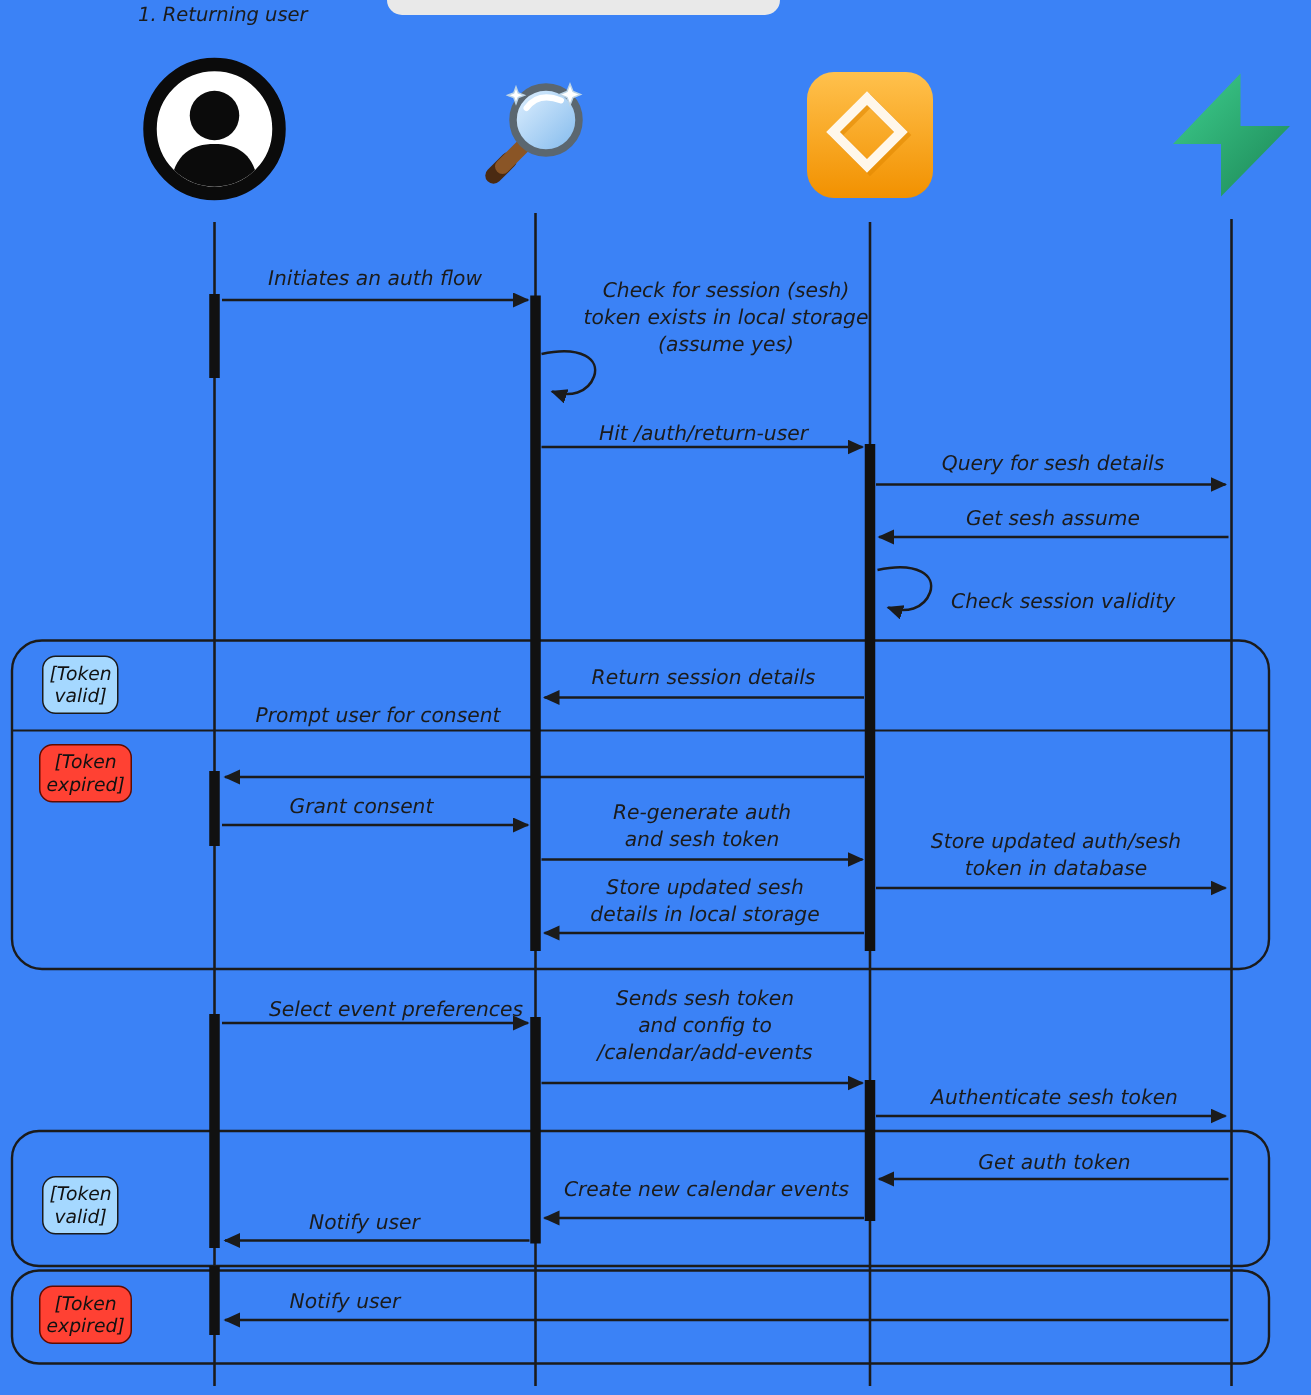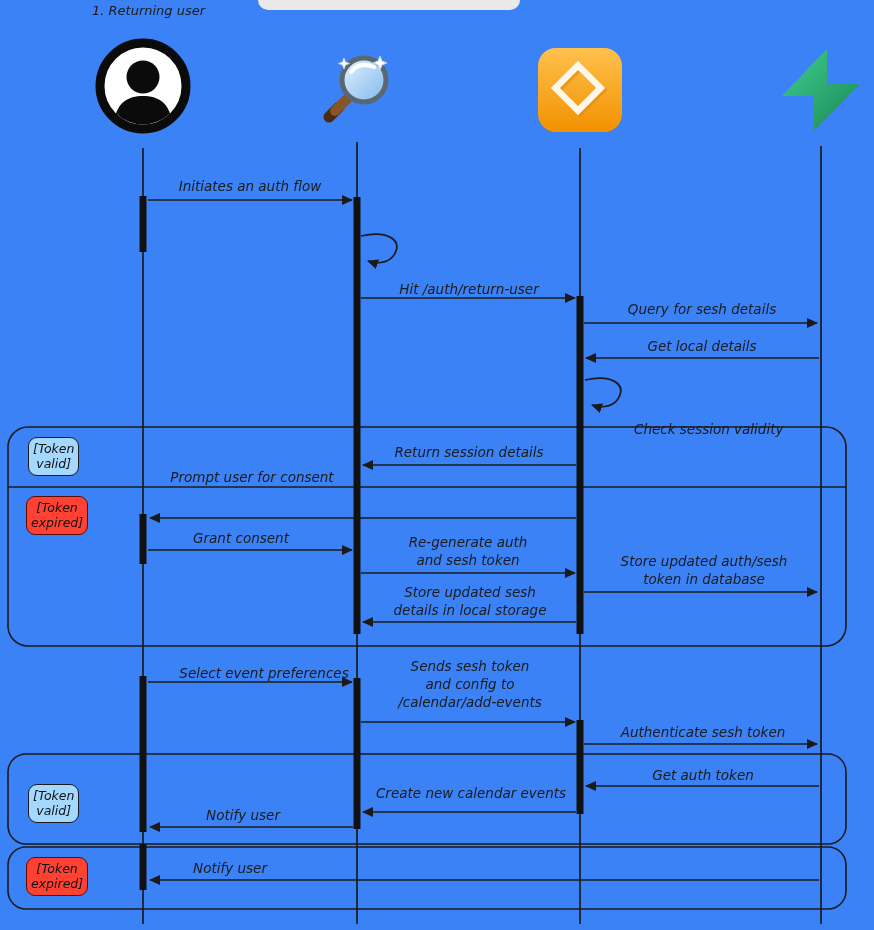--- a/index.html
+++ b/index.html
@@ -12,21 +12,21 @@
     background:#e9e9e9; border-radius:10px;
   }
   .diagram-title {
     position:absolute; left:92px; top:3px; font-size:13px; font-style:italic;
   }
   .icon-box { position:absolute; }
   .label {
     position:absolute; font-size:13.5px; line-height:1.35; font-style:italic;
     white-space:pre-line; text-align:center; transform:translateX(-50%);
   }
-  .label.left { transform:none; text-align:right;margin-top:28px; }
+  .label.left { transform:none; text-align:right; }
   .badge {
     position:absolute; border:1.6px solid #1b1b1b; border-radius:9px;
     font-size:12.5px; line-height:1.22; padding:3px 4px; text-align:center;
     white-space:pre-line; font-style:italic; color:#111;
   }
   .badge.blue { background:#a5d8ff; }
   .badge.red  { background:#ff4133; border-color:#5f0c00; }
   svg.layer { position:absolute; left:0; top:0; }
 </style>
 </head>
@@ -134,23 +134,26 @@
     <rect x="139.5" y="514" width="7" height="50" fill="#111"></rect>
     <rect x="139.5" y="676" width="7" height="156" fill="#111"></rect>
     <rect x="139.5" y="844" width="7" height="46" fill="#111"></rect>
     <rect x="353.5" y="197" width="7" height="437" fill="#111"></rect>
     <rect x="353.5" y="678" width="7" height="151" fill="#111"></rect>
     <rect x="576.5" y="296" width="7" height="338" fill="#111"></rect>
     <rect x="576.5" y="720" width="7" height="94" fill="#111"></rect>
   </svg>
 
   <div class="label" style="left:250px; top:177px;">Initiates an auth flow</div>
+  <div class="label" style="left:484px; top:185px;">Check for session (sesh)
+token exists in local storage
+(assume yes)</div>
   <div class="label" style="left:469px; top:280px;">Hit /auth/return-user</div>
   <div class="label" style="left:702px; top:300px;">Query for sesh details</div>
-  <div class="label" style="left:702px; top:337px;">Get local details</div>
+  <div class="label" style="left:702px; top:337px;">Get sesh assume</div>
   <div class="label left" style="left:634px; top:392px;">Check session validity</div>
   <div class="label" style="left:469px; top:443px;">Return session details</div>
   <div class="label" style="left:252px; top:468px;">Prompt user for consent</div>
   <div class="label" style="left:241px; top:529px;">Grant consent</div>
   <div class="label" style="left:468px; top:533px;">Re-generate auth
 and sesh token</div>
   <div class="label" style="left:704px; top:552px;">Store updated auth/sesh
 token in database</div>
   <div class="label" style="left:470px; top:583px;">Store updated sesh
 details in local storage</div>

